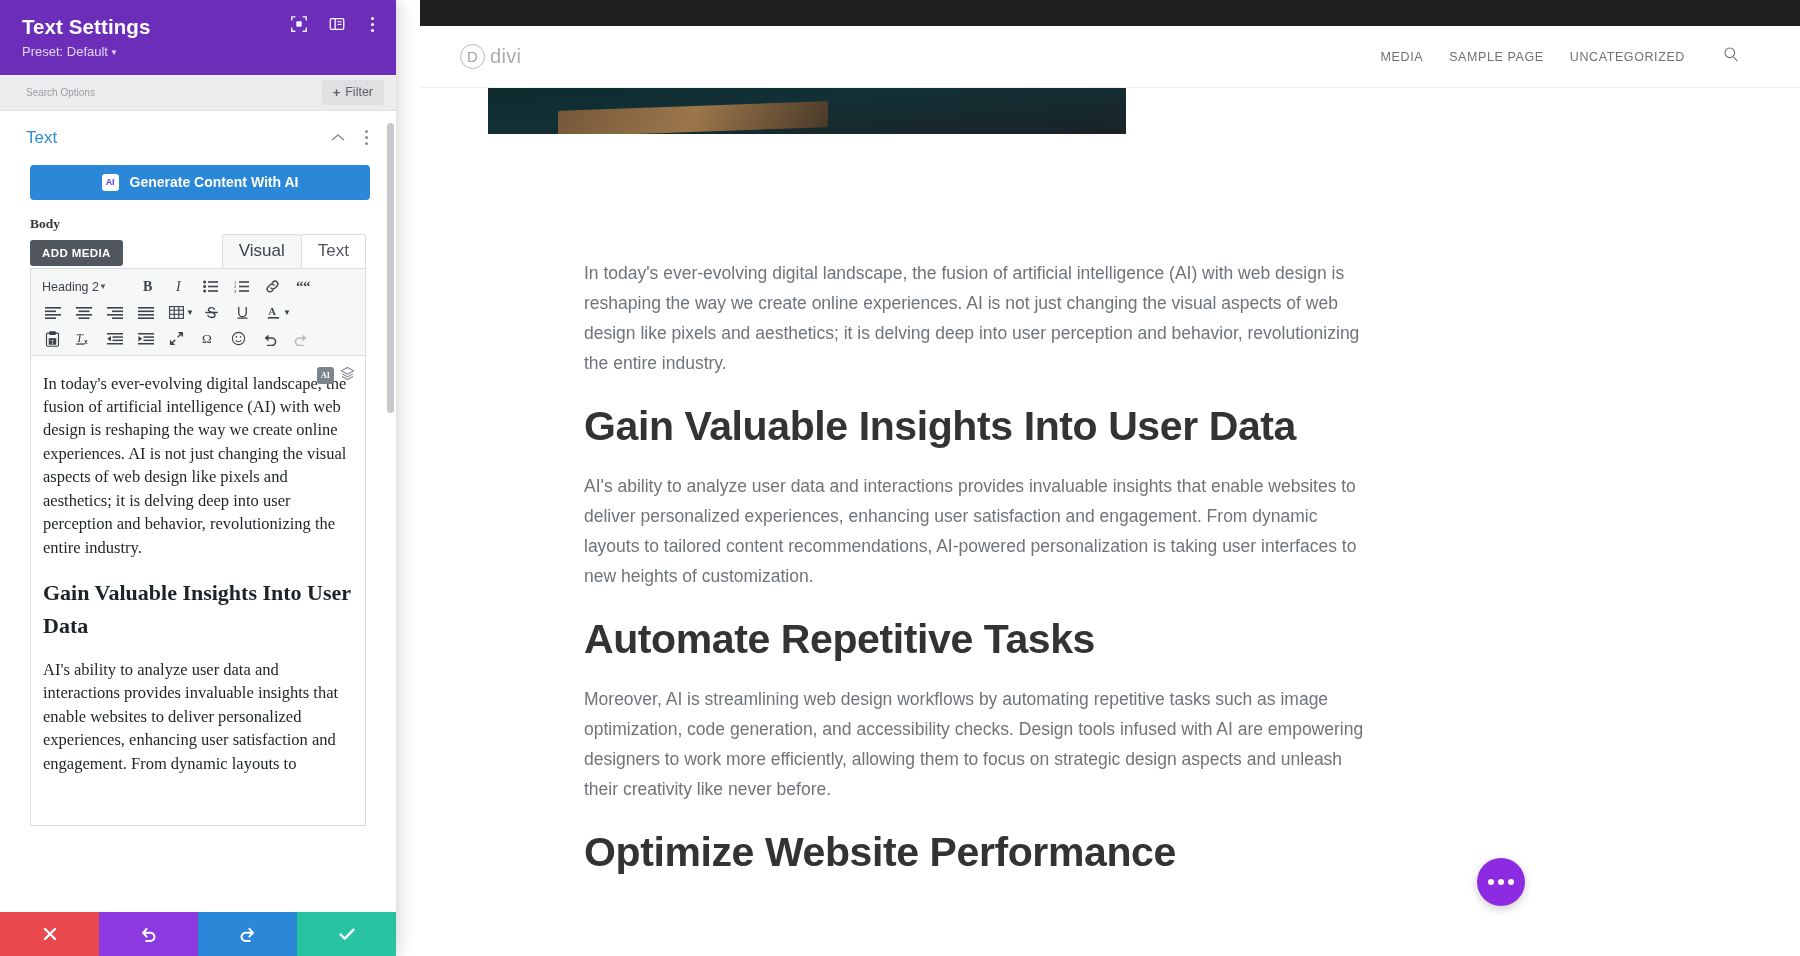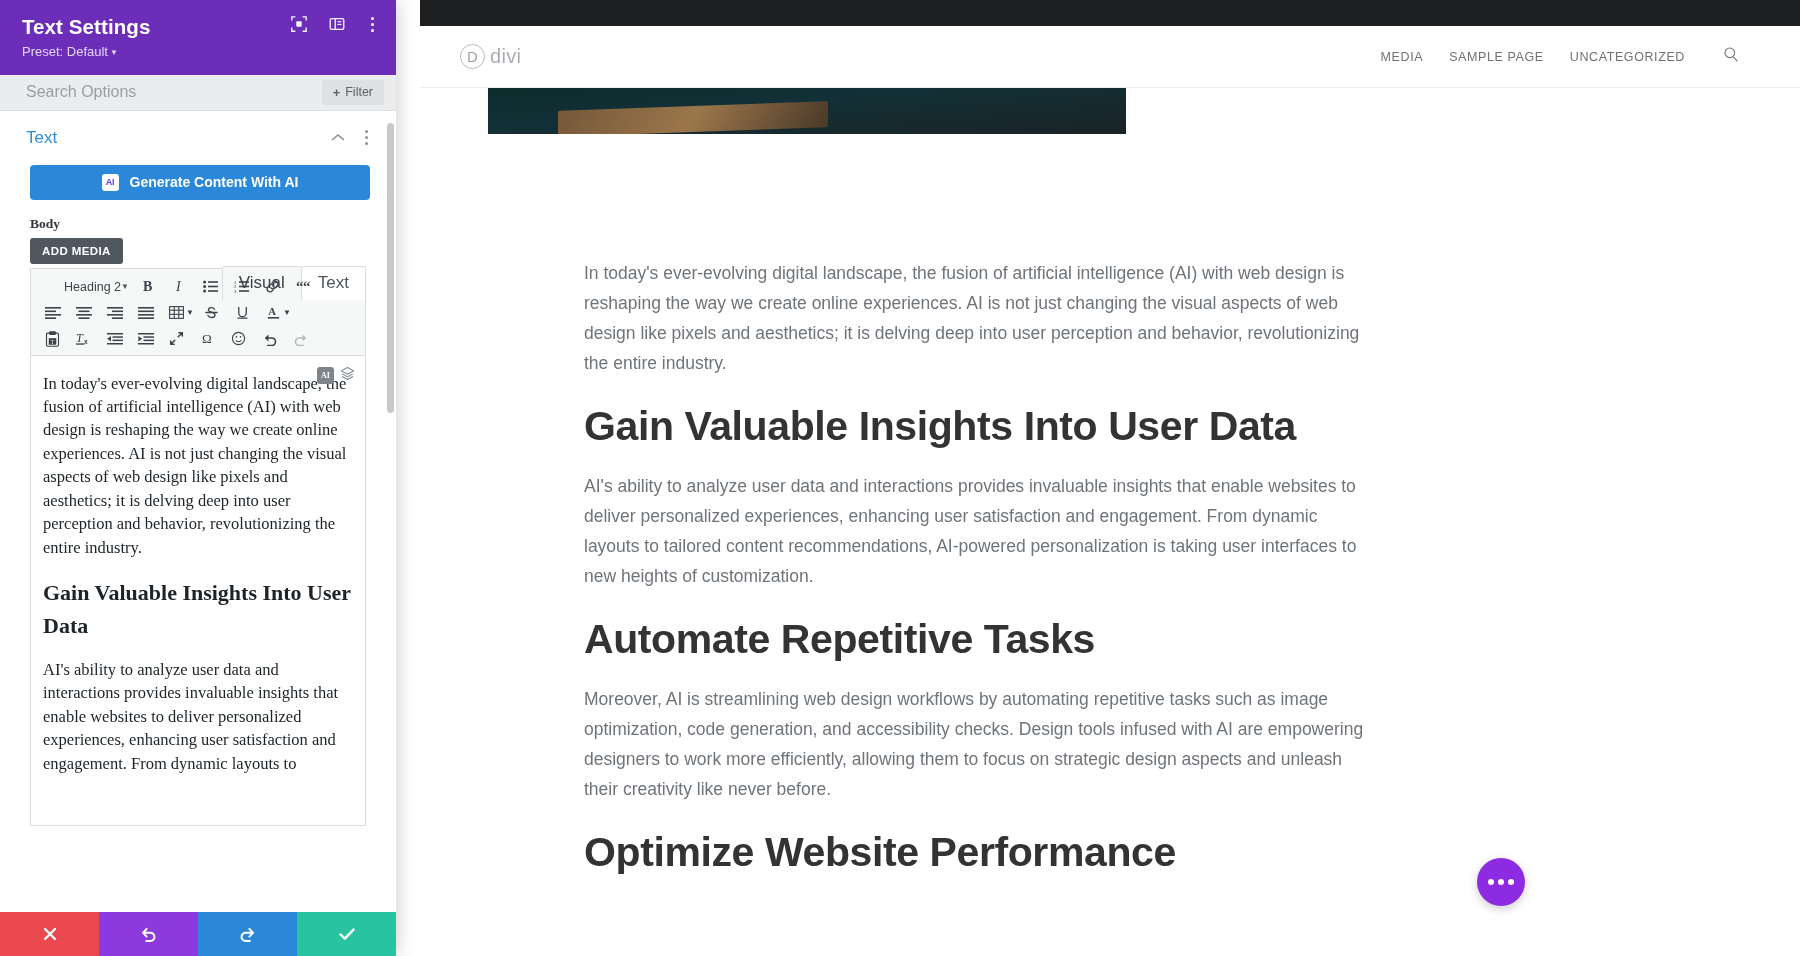--- a/index.html
+++ b/index.html
@@ -53,21 +53,21 @@
   }
   .ptab.t-content { width: 114px; background: #8a3ee0; color:#ffffff; }
   .ptab.t-design { width: 100px; }
   .ptab.t-advanced { width: 128px; }
 
   .panel-search {
     display:flex; align-items:center; justify-content: space-between;
     background: #ebecee; border-bottom: 1px solid #e0e1e3;
     padding: 0 12px 0 26px; height: 36px; flex:0 0 auto;
   }
-  .panel-search .ph { color: #9a9ea3; font-size: 16px; }
+  .panel-search .ph { color: #9a9ea3; font-size: 10px; }
   .filter-btn {
     background: #dfe0e2; color:#5c6066; font-size: 12.5px;
     padding: 5px 11px; border-radius: 3px; display:flex; align-items:center; gap:5px;
     cursor:pointer;
   }
   .filter-btn .plus { font-size: 13px; font-weight:600; }
 
   .panel-body { flex: 1 1 auto; position: relative; overflow: hidden; background:#fff; }
 
   .section-head {
@@ -89,21 +89,21 @@
   }
   .ai-badge {
     width:17px; height:17px; background:#fff; border-radius:3px;
     display:flex; align-items:center; justify-content:center;
     font-size:9px; font-weight:800; color:#5b3df5; letter-spacing:-.3px;
   }
 
   .body-label { padding: 16px 0 6px 30px; font-size: 13.5px; color:#32373c; font-weight:600;font-family:Liberation Serif, serif; }
 
   .editor-wrap { margin: 0 30px 0 30px; position: relative; }
-  .editor-topbar { display:flex; align-items:flex-start; height: 30px; flex-direction: column; }
+  .editor-topbar { display:flex; align-items:flex-end; height: 30px; }
   .add-media {
     background:#50575e; color:#fff; font-size:11.5px; font-weight:700;
     letter-spacing:.4px; padding: 7px 12px; border-radius:3px; cursor:pointer;
     margin-bottom: 2px;
   }
   .ed-tabs { margin-left: auto; display:flex; align-items:flex-end; }
   .ed-tab {
     font-size:17px; color:#50575e; padding: 6px 16px 7px 16px;
     border:1px solid #dcdcde; border-bottom:none; cursor:pointer;
     background:#f0f0f1; border-radius: 3px 3px 0 0;
@@ -115,21 +115,21 @@
     background:#f6f7f7; border:1px solid #dcdcde; border-bottom:1px solid #dcdcde;
     padding: 5px 6px 3px 6px;
   }
   .tb-row { display:flex; align-items:center; gap: 0px; height: 26px; }
   .tb-btn {
     width: 31px; height: 25px; display:flex; align-items:center; justify-content:center;
     cursor:pointer; color:#3c434a;
   }
   .tb-btn svg { display:block; }
   .fmt-select {
-    display:flex; align-items:center; justify-content:flex-end;
+    display:flex; align-items:center; justify-content:flex-start;
     width: 96px; height: 25px; font-size: 12.5px; color:#3c434a; cursor:pointer;
     padding: 0 4px 0 5px;
   }
   .fmt-select .cr { font-size:8px; color:#50575e; }
   .tb-caret { font-size:8px; color:#3c434a; margin-left:-6px; margin-right:2px; cursor:pointer;}
 
   .ed-content {
     border:1px solid #dcdcde; border-top:none; background:#fff;
     padding: 16px 14px 10px 12px;
     font-family: "Liberation Serif", serif;

